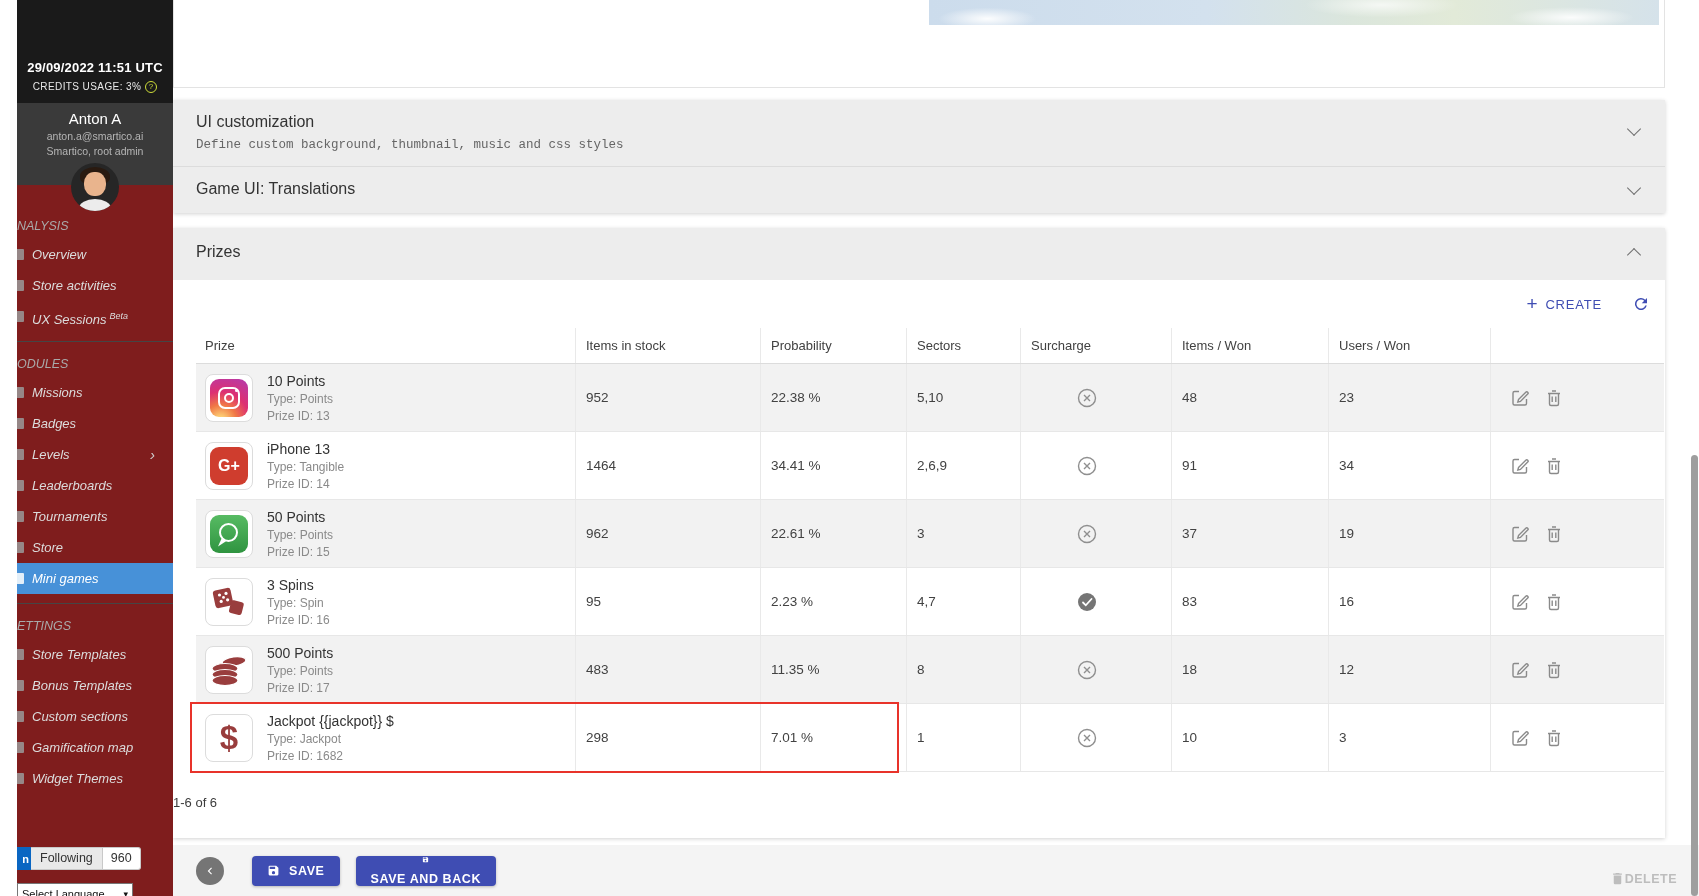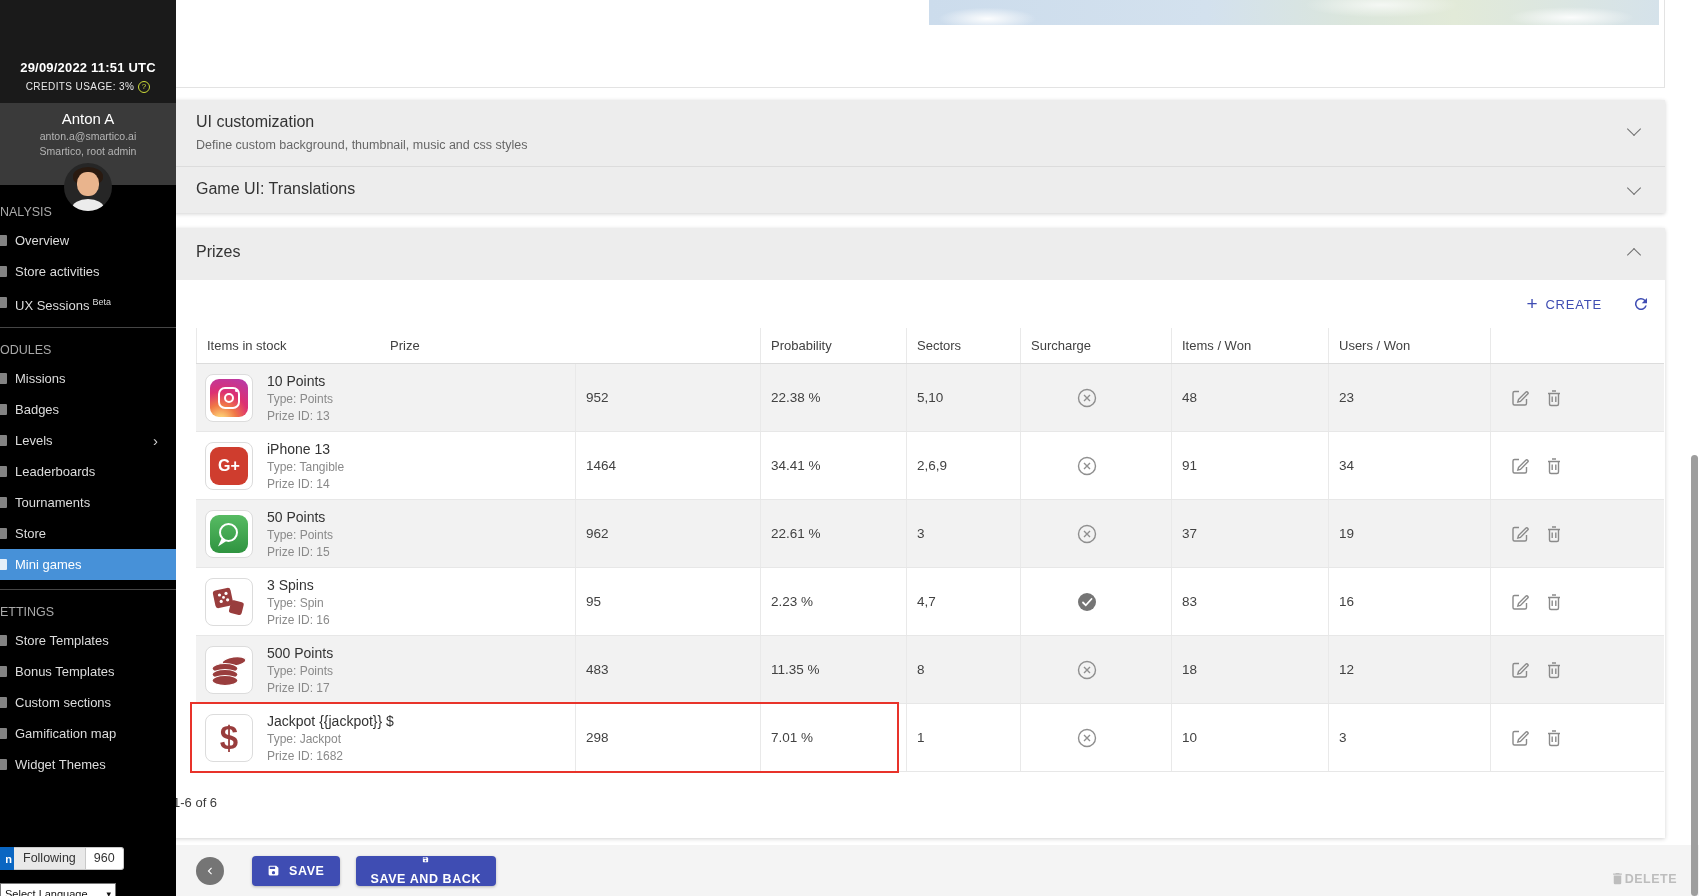--- a/index.html
+++ b/index.html
@@ -1,40 +1,40 @@
 <!DOCTYPE html>
 <html><head>
 <meta charset="utf-8">
 <style>
   * { margin:0; padding:0; box-sizing:border-box; }
   html,body { width:1699px; height:896px; overflow:hidden; background:#fff;
               font-family:"Liberation Sans", sans-serif; color:#333; }
   body { position:relative; }
 
   
-  .sidebar { position:absolute; left:0; top:0; width:176px; height:896px;
-             background:#000000; overflow:hidden; z-index:5; }
+  .sidebar { position:absolute; left:17px; top:0; width:156px; height:896px;
+             background:#7f1d1d; overflow:hidden; z-index:5; }
   .sb-top { height:103px; background:#1a1a1a; padding-top:60px; text-align:center; }
   .sb-date { color:#fff; font-size:13px; font-weight:700; letter-spacing:.2px; }
   .sb-credits { margin-top:6px; color:#e8e8e8; font-size:10px; letter-spacing:.4px;
                 display:flex; align-items:flex-start; justify-content:center; gap:4px; }
   .q-icon { width:12px; height:12px; border:1px solid #cddc39; border-radius:50%;
             color:#cddc39; font-size:8px; line-height:10px; text-align:center; display:inline-block; }
   .sb-user { position:relative; background:#3a3a3a; padding:7px 4px 0; height:82px; text-align:center; }
   .sb-user .name { color:#fff; font-size:15px; }
   .sb-user .email,.sb-user .role { color:#b5b5b5; font-size:10.5px; margin-top:3px; }
   .avatar { position:absolute; left:50%; bottom:-26px; transform:translateX(-50%);
             width:48px; height:48px; border-radius:50%; background:#262626; overflow:hidden; }
   .avatar .hair { position:absolute; left:9px; top:4px; width:30px; height:18px;
                   border-radius:50% 50% 40% 40%; background:#2a1a10; }
   .avatar .face { position:absolute; left:13px; top:9px; width:22px; height:24px;
                   border-radius:46%; background:#e9b48d; }
   .avatar .shirt { position:absolute; left:8px; bottom:-6px; width:32px; height:18px;
                    border-radius:50% 50% 0 0; background:#ececec; }
-  .nav { margin-top:20px; }
+  .nav { margin-top:34px;font-style:italic; }
   .nav-label { color:#a9a9a9; font-size:12.5px; padding:0 0 6px 0; height:20px; }
   .nav-sec { padding-top:0; }
   .nav-sec + .nav-sec { border-top:1px solid #454545; margin-top:9px; padding-top:15px; }
   .nav-item { position:relative; height:31px; line-height:31px; color:#dcdcdc;
               font-size:13px; padding-left:15px; cursor:pointer; white-space:nowrap; }
   .nav-item .stub { position:absolute; left:-1px; top:10px; width:8px; height:11px;
                     background:#9a9a9a; border-radius:1px; opacity:.85; }
   .nav-item.active { background:#4791d8; color:#fff; }
   .nav-item.active .stub { background:#fff; }
   .nav-item sup { font-size:9px; margin-left:3px; }
@@ -62,21 +62,21 @@
       radial-gradient(ellipse 70px 16px at 8% 75%, rgba(255,255,255,.95), rgba(255,255,255,0) 70%),
       radial-gradient(ellipse 110px 18px at 62% 20%, rgba(255,255,255,.7), rgba(255,255,255,0) 70%),
       radial-gradient(ellipse 90px 15px at 88% 70%, rgba(255,255,255,.9), rgba(255,255,255,0) 70%),
       linear-gradient(90deg,#ccdcec 0%,#d3e1ee 38%,#dbe6dc 58%,#e2ead8 72%,#d5e2ea 100%); }
 
   .acc-card { top:100px; }
   .acc-sec { position:relative; background:#ededed; padding:13px 60px 0 23px; }
   .acc-sec.first { height:67px; border-bottom:1px solid #dcdcdc; }
   .acc-sec.second { height:46px; }
   .acc-title { font-size:16px; font-weight:500; color:#333; }
-  .acc-sub { font-size:12.5px; color:#666; margin-top:7px; }
+  .acc-sub { font-size:12.5px; color:#666; margin-top:7px;font-family:Liberation Mono, monospace; }
   .chev { position:absolute; right:26px; width:10px; height:10px;
           border-right:1.6px solid #6f6f6f; border-bottom:1.6px solid #6f6f6f; }
   .chev.down { top:24px; transform:rotate(45deg); }
   .chev.up { top:26px; transform:rotate(-135deg); }
   .acc-sec.second .chev.down { top:16px; }
 
   .prizes-card { top:228px; height:610px; }
   .prizes-head { position:relative; height:52px; background:#ededed; padding:15px 60px 0 23px; }
   .prizes-head .chev.up { top:22px; }
   .toolbar { height:48px; display:flex; align-items:center; justify-content:flex-end;
@@ -235,22 +235,22 @@
         <span>CREATE</span>
       </button>
       <button class="refresh-btn">
         <svg width="18" height="18" viewBox="0 0 24 24" fill="#3f4db3">
           <path d="M17.65 6.35A8 8 0 1 0 19.73 14h-2.08a6 6 0 1 1-1.42-6.23L13 11h7V4z"></path>
         </svg>
       </button>
     </div>
     <div class="ptable">
       <div class="thead">
+          <div class="th c0">Prize</div>
           <div class="th c1">Items in stock</div>
-          <div class="th c0">Prize</div>
           <div class="th c2">Probability</div>
           <div class="th c3">Sectors</div>
           <div class="th c4">Surcharge</div>
           <div class="th c5">Items / Won</div>
           <div class="th c6">Users / Won</div>
           <div class="th c7"></div>
         </div>
       <div>
           <div class="prow alt">
     <div class="td c0">

